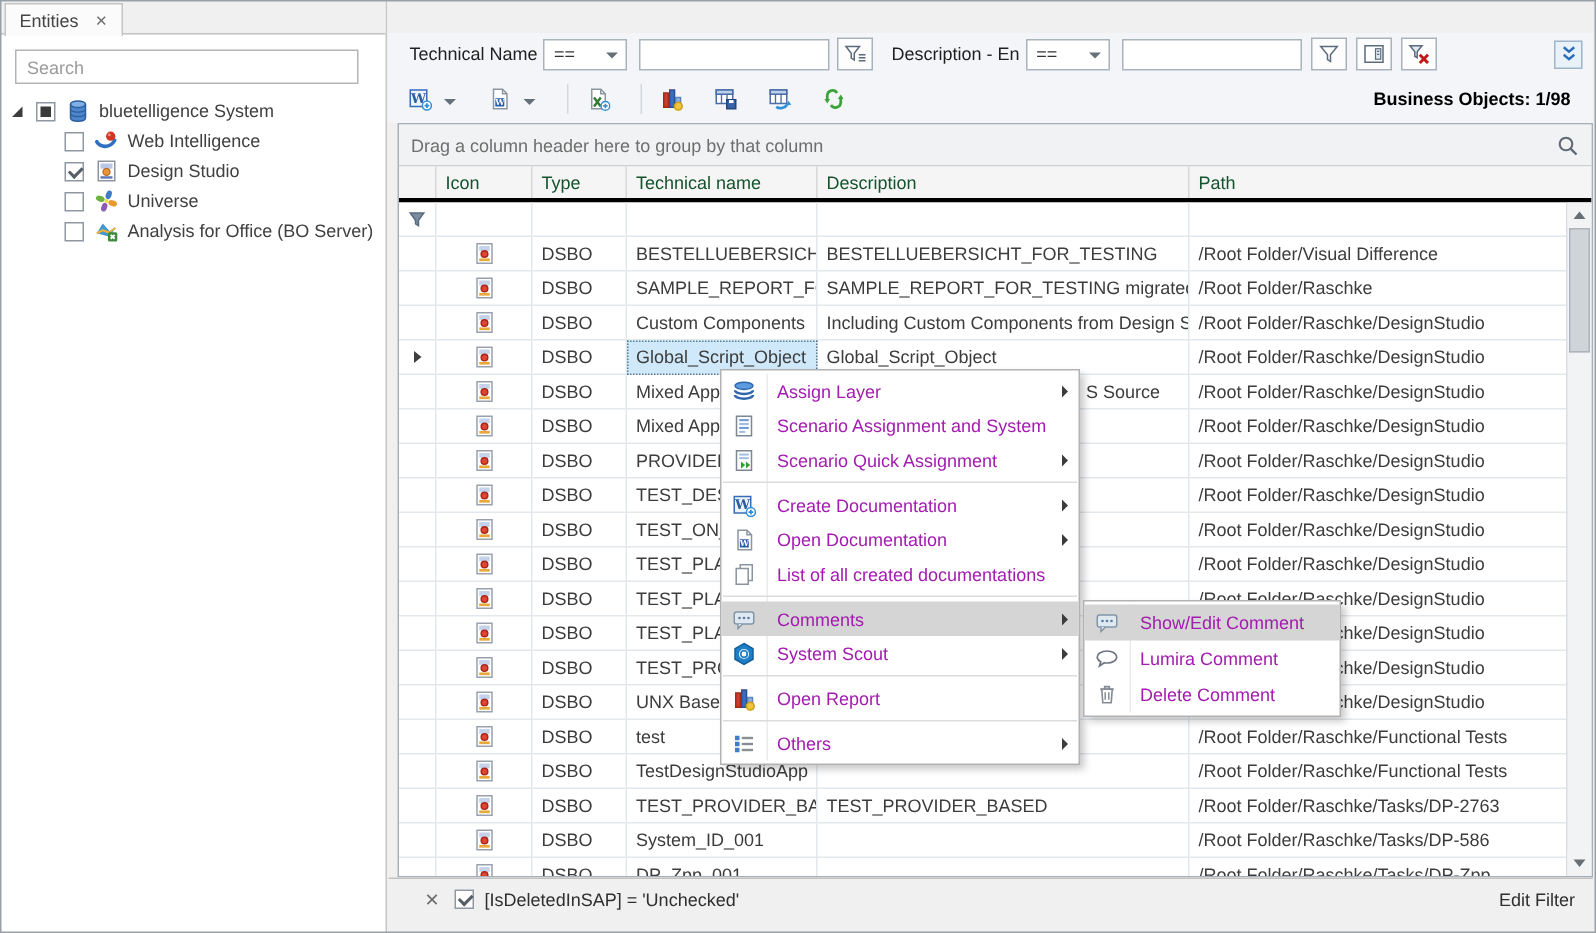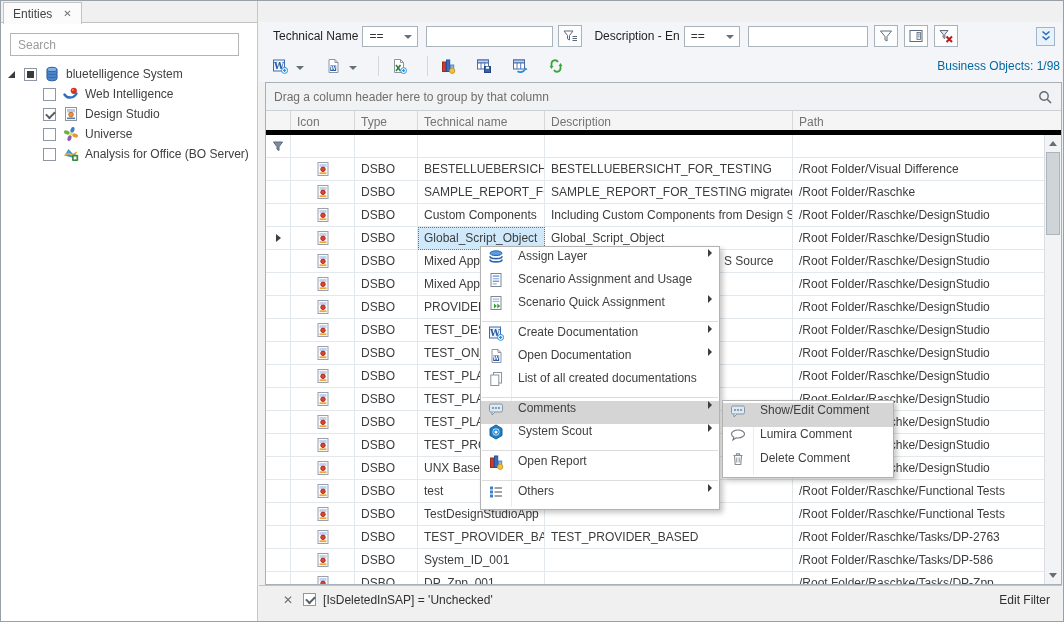--- a/index.html
+++ b/index.html
@@ -35,26 +35,26 @@
 .finput.w1{width:127px;}
 .finput.w2{width:120px;}
 .fbtn{width:24px;height:22px;border:1px solid #a8b3bc;background:#fdfdfd;display:flex;align-items:center;justify-content:center;padding:0;margin-left:5px;}
 .fbtn.g2{margin-left:6px;}
 .chevbtn{margin-left:auto;margin-right:7px;width:19px;height:19px;border:1px solid #9fb6ca;background:#e9f1f9;display:flex;align-items:center;justify-content:center;padding:0;}
 .toolbar{position:absolute;left:0;top:28px;right:0;height:32px;display:flex;align-items:center;padding-left:11px;}
 .tbtn{border:none;background:transparent;padding:2px;display:flex;margin-right:3px;}
 .tbtn.solo{margin-right:16px;}
 .tdd{border:none;background:transparent;width:14px;margin-right:16px;display:flex;align-items:center;justify-content:center;padding-top:3px;}
 .tsep{width:1px;height:20px;background:#d3d8dd;margin:0 10px 0 2px;}
-.status{margin-left:auto;padding-right:2px;color:#0369a1;}
+.status{margin-left:auto;padding-right:15px;color:#000000;font-weight:bold;}
 
 .grid{position:absolute;left:265px;top:82px;width:797px;height:503px;border:1px solid #a7afb7;background:#fff;overflow:hidden;}
 .grouppanel{height:28px;background:#f1f2f3;border-bottom:1px solid #ccd1d6;display:flex;align-items:center;color:#6e6e6e;padding:0 8px;}
 .gsearch{margin-left:auto;border:none;background:transparent;display:flex;padding:0;}
-.gheader{height:24px;display:flex;background:#f5f5f5;border-bottom:5px solid #000000;color:#737373;justify-content:space-between;}
+.gheader{height:24px;display:flex;background:#f5f5f5;border-bottom:3px solid #000000;color:#14532d;justify-content:space-between;}
 .hcell{border-right:1px solid #d8d8d8;padding-left:6px;line-height:23px;white-space:nowrap;overflow:hidden;}
 .gfilterrow{height:23px;display:flex;background:#fff;width:778px;}
 .fcell{border-right:1px solid #e3e8ec;border-bottom:1px solid #e3e8ec;display:flex;align-items:center;}
 .fcell.c-ind{justify-content:center;}
 .c-ind{width:25px;flex:none;padding:0;}
 .c-icon{width:64px;flex:none;}
 .c-type{width:63px;flex:none;}
 .c-tech{width:127px;flex:none;}
 .c-desc{width:248px;flex:none;}
 .c-path{width:251px;flex:none;border-right:none !important;}
@@ -78,21 +78,21 @@
 .bottombar{position:absolute;left:259px;top:585px;width:803px;height:37px;background:#f0f0f0;border-top:1px solid #c2c2c2;display:flex;align-items:flex-start;padding:7px 12px 0 24px;}
 .bb-close{color:#6f6f6f;font-size:12px;margin-right:10px;line-height:14px;}
 .bottombar .cb{margin-right:7px;}
 .bb-text{color:#2f2f2f;line-height:14px;}
 .bb-edit{margin-left:auto;color:#2f2f2f;line-height:14px;}
 
 .menu{position:absolute;background:#fff;border:1px solid #b2b2b2;box-shadow:3px 3px 5px rgba(0,0,0,0.22);padding:2px 0;z-index:100;}
 .menu::before{content:"";position:absolute;left:30px;top:2px;bottom:2px;border-left:1px solid #ececec;}
 .menu.ctx{left:480px;top:246px;width:240px;}
 .menu.sub{left:722px;top:400px;width:172px;z-index:110;}
-.mitem{display:flex;align-items:flex-start;position:relative;color:#404040;}
+.mitem{display:flex;align-items:center;position:relative;color:#a21caf;}
 .ctx .mitem{height:23px;}
 .sub .mitem{height:24px;}
 .mitem.hl{background:#d5d5d5;}
 .mic{width:30px;display:flex;justify-content:center;flex:none;}
 .mlabel{padding-left:7px;white-space:nowrap;}
 .marrow{position:absolute;right:7px;width:0;height:0;border-left:4px solid #3c3c3c;border-top:4px solid transparent;border-bottom:4px solid transparent;}
 .msep{height:7px;position:relative;}
 .msep::after{content:"";position:absolute;left:1px;right:1px;top:3px;border-top:1px solid #dcdcdc;}
 </style>
 </head>
@@ -702,21 +702,21 @@
         <span class="icn">
           <svg viewBox="0 0 16 16">
             <rect x="3" y="1.5" width="10" height="13" fill="#fff" stroke="#7d8794"></rect>
             <rect x="4.8" y="3.4" width="6.4" height="1.4" fill="#6f9bd6"></rect>
             <rect x="4.8" y="6" width="6.4" height="1.4" fill="#9dbce4"></rect>
             <rect x="4.8" y="8.6" width="6.4" height="1.4" fill="#6f9bd6"></rect>
             <rect x="4.8" y="11.2" width="4" height="1.4" fill="#9dbce4"></rect>
           </svg>
         </span>
       </span>
-      <span class="mlabel">Scenario Assignment and Usage</span>
+      <span class="mlabel">Scenario Assignment and System</span>
     </div>
     <div class="mitem">
       <span class="mic">
         <span class="icn">
           <svg viewBox="0 0 16 16">
             <rect x="3" y="1.5" width="10" height="13" fill="#fff" stroke="#7d8794"></rect>
             <rect x="4.8" y="3.4" width="6.4" height="1.3" fill="#9dbce4"></rect>
             <rect x="4.8" y="5.8" width="6.4" height="1.3" fill="#9dbce4"></rect>
             <path d="M6 8.6l2.8 2.4L6 13.4z" fill="#2f9e2f"></path>
             <path d="M9.3 8.6l2.8 2.4-2.8 2.4z" fill="#2f9e2f"></path>

